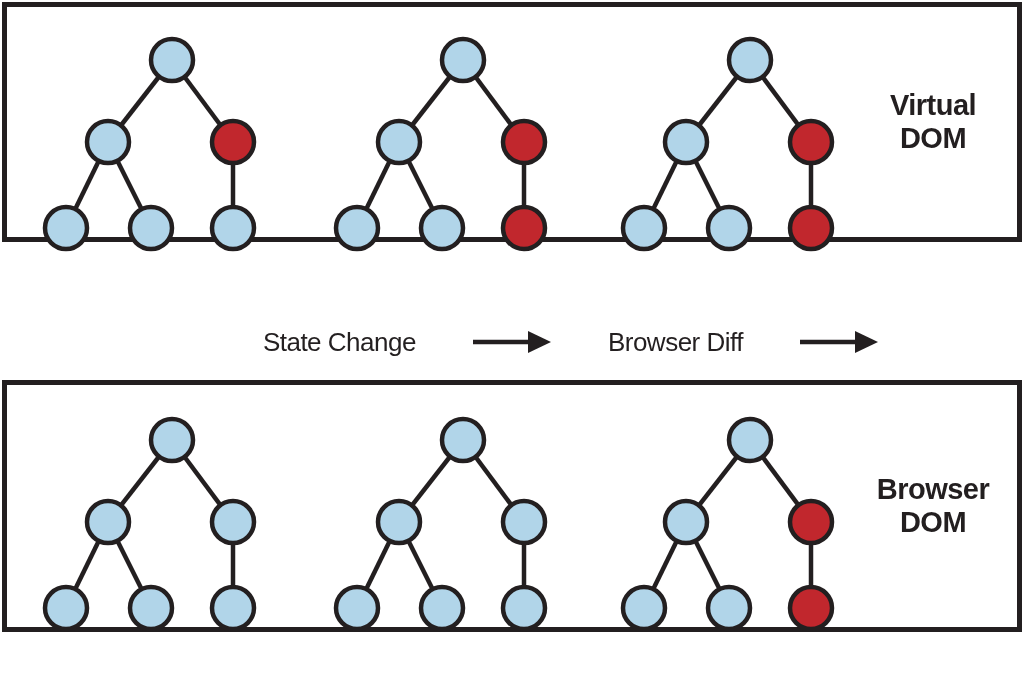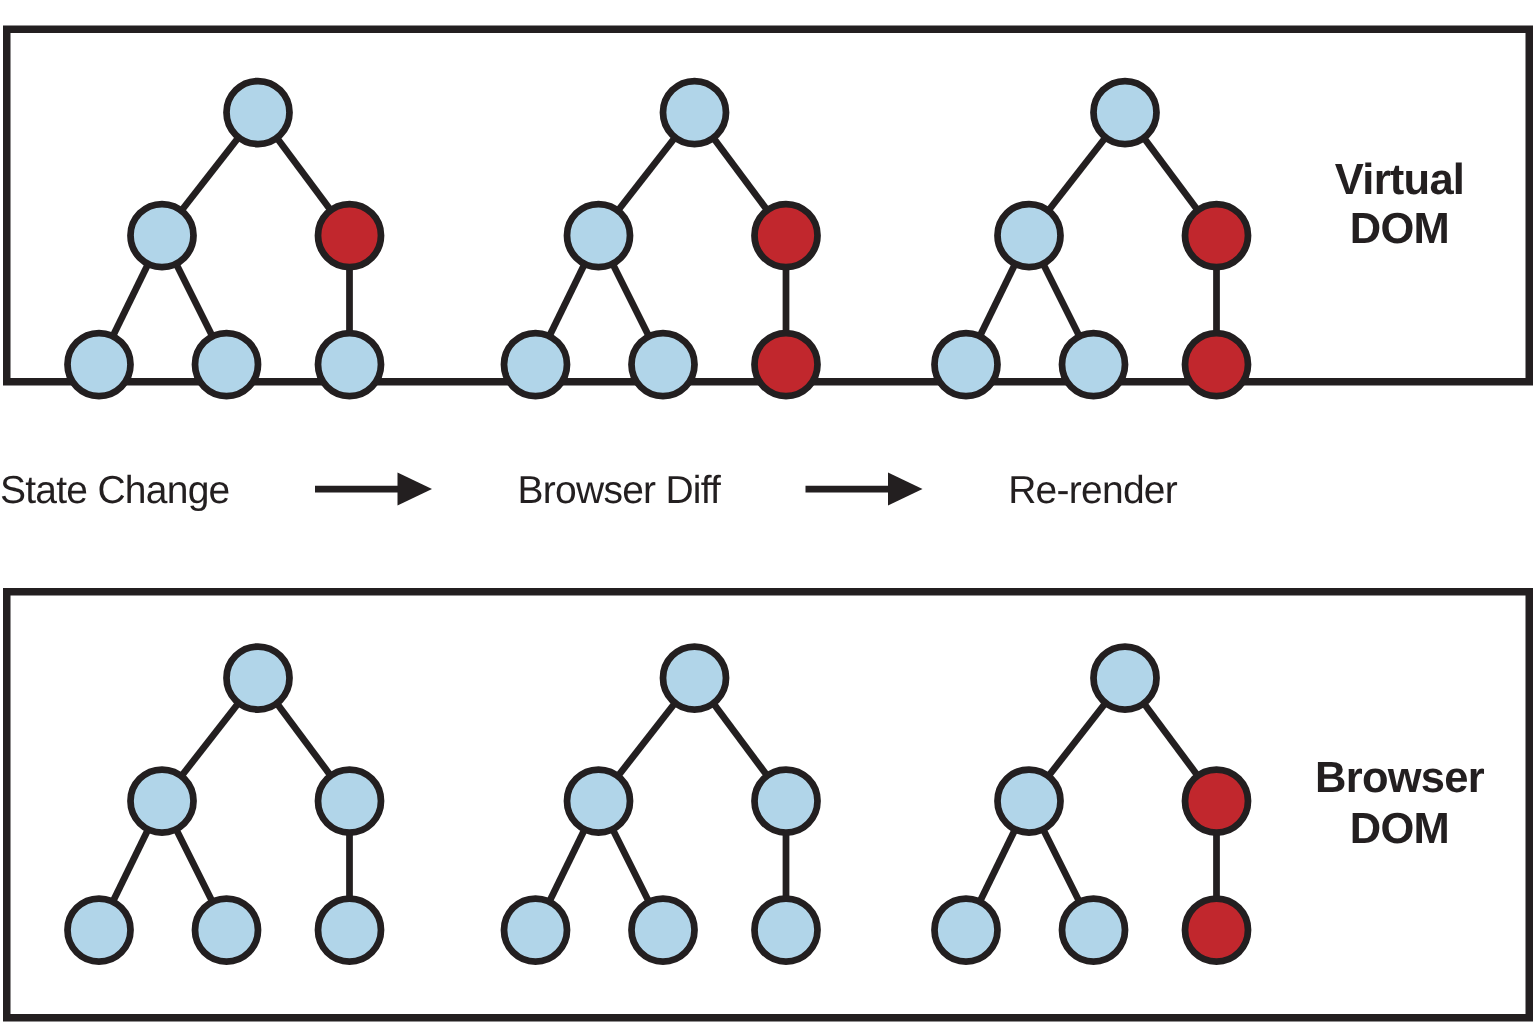--- a/index.html
+++ b/index.html
@@ -15,35 +15,35 @@
     position:relative;overflow:hidden;
     font-family:"Liberation Sans",sans-serif;
     color:var(--line);
   }
   .panel{
     position:absolute;left:2px;width:1020px;
     border:5px solid var(--line);
     background:var(--bg);
     box-sizing:border-box;
   }
-  .panel-top{top:17px;height:240px;}
-  .panel-bottom{top:392px;height:289px;}
+  .panel-top{top:2px;height:240px;}
+  .panel-bottom{top:380px;height:252px;}
   .trees{position:absolute;left:0;top:0;right:0;bottom:0;}
   .trees svg{position:absolute;}
   .panel-label{
     position:absolute;right:0;top:0;bottom:0;width:168px;
     display:flex;align-items:center;justify-content:center;
     text-align:center;
     font-size:29px;font-weight:700;line-height:1.15;
     white-space:pre-line;
     letter-spacing:-0.5px;
   }
   .flow{
-    position:absolute;top:276px;left:0;width:880px;height:100px;
-    display:flex;align-items:center;justify-content:flex-start;
+    position:absolute;top:292px;left:0;width:880px;height:100px;
+    display:flex;align-items:center;justify-content:flex-end;
     gap:55px;
     font-size:26px;
     letter-spacing:-0.5px;
   }
   .flow .step{white-space:nowrap;}
   .arrow{flex:0 0 auto;display:block;}
 </style>
 </head>
 <body>
 
@@ -97,21 +97,20 @@
   <span class="step">State Change</span>
   <svg class="arrow" width="82" height="26" viewBox="0 0 82 26" aria-hidden="true">
     <line x1="2" y1="13" x2="60" y2="13" stroke="#231f20" stroke-width="4.5"></line>
     <polygon points="57,2 80,13 57,24" fill="#231f20"></polygon>
   </svg>
   <span class="step">Browser Diff</span>
   <svg class="arrow" width="82" height="26" viewBox="0 0 82 26" aria-hidden="true">
     <line x1="2" y1="13" x2="60" y2="13" stroke="#231f20" stroke-width="4.5"></line>
     <polygon points="57,2 80,13 57,24" fill="#231f20"></polygon>
   </svg>
-  <span class="step">Re-render</span>
 </div>
 
 <div class="panel panel-bottom">
   <div class="trees">
       <svg width="220" height="220" viewBox="0 0 220 220" style="left: 34px; top: 30px;">
         <line x1="131" y1="25" x2="67" y2="107" stroke="#231f20" stroke-width="4.5"></line>
         <line x1="131" y1="25" x2="192" y2="107" stroke="#231f20" stroke-width="4.5"></line>
         <line x1="67" y1="107" x2="25" y2="193" stroke="#231f20" stroke-width="4.5"></line>
         <line x1="67" y1="107" x2="110" y2="193" stroke="#231f20" stroke-width="4.5"></line>
         <line x1="192" y1="107" x2="192" y2="193" stroke="#231f20" stroke-width="4.5"></line>

